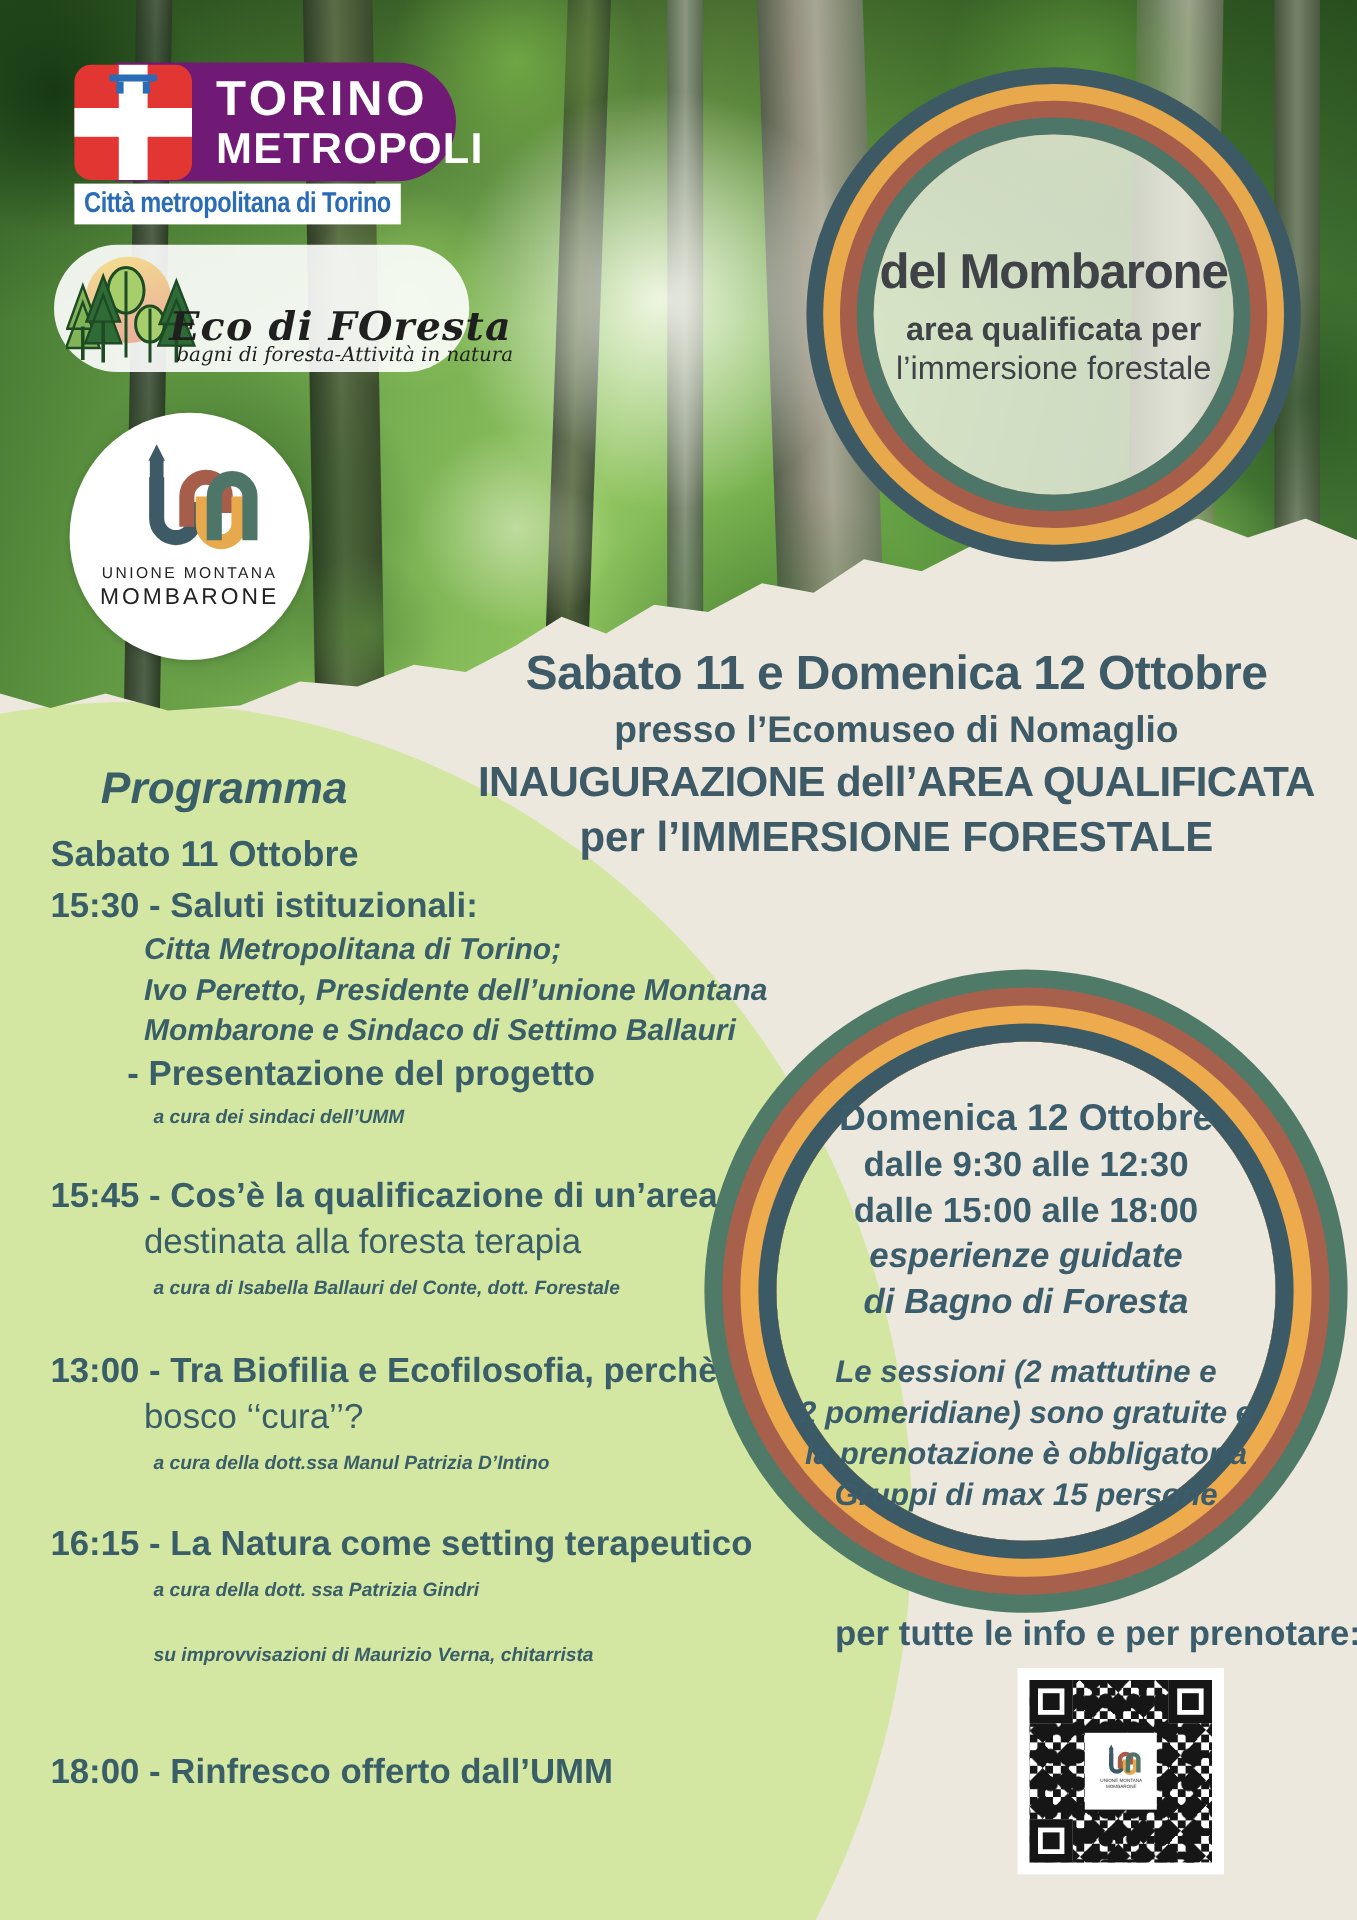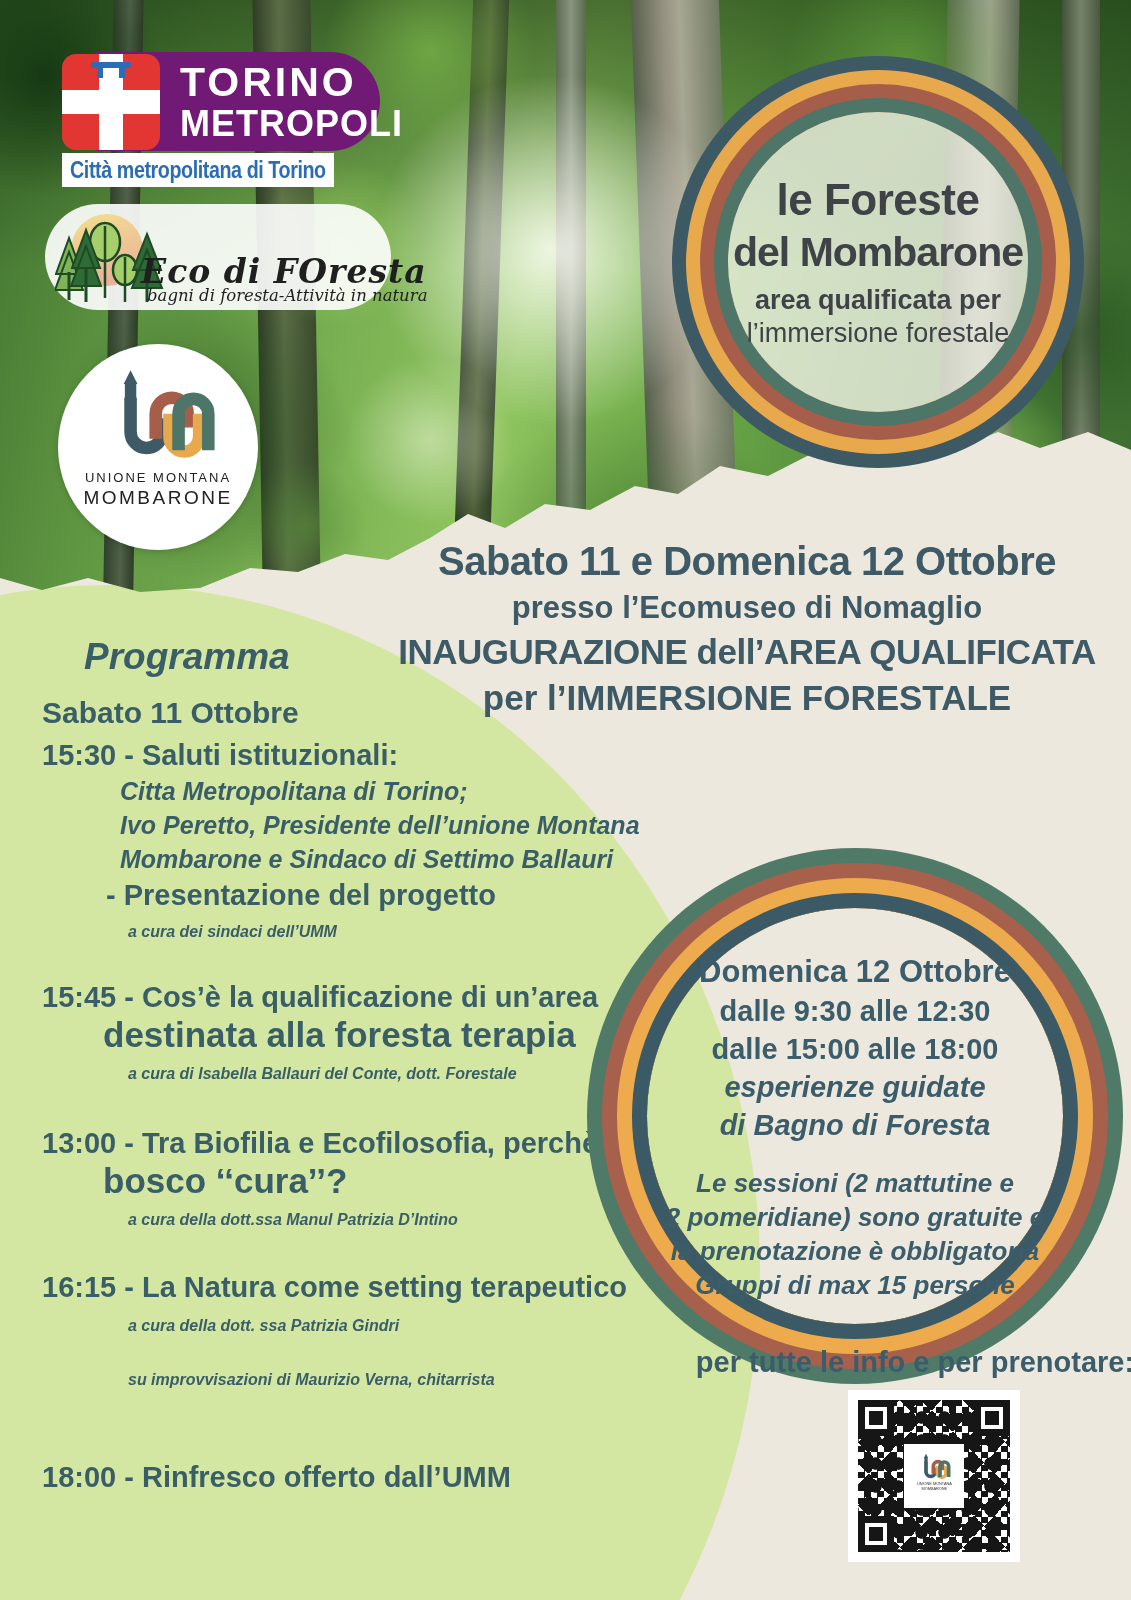--- a/index.html
+++ b/index.html
@@ -90,26 +90,26 @@
   .heading .h3{font-size:35px;font-weight:800;line-height:46px;letter-spacing:-.5px;}
   .heading .h4{font-size:35px;font-weight:800;line-height:46px;}
   
   .program{position:absolute;left:0;top:0;width:720px;color:#3a5e68;}
   .prog-title{position:absolute;left:84px;top:636px;font-size:37px;font-weight:800;font-style:italic;}
   .pg{position:absolute;left:42px;width:660px;}
   .g-sat{top:696px;} .g-1545{top:978px;} .g-1600{top:1124px;}
   .g-1615{top:1268px;} .g-1630{top:1360px;} .g-1800{top:1458px;}
   .p-day{font-size:30px;font-weight:800;margin-bottom:6px;}
   .p-line{font-size:29px;font-weight:800;line-height:38px;}
-  .p-line2{font-size:35px;font-weight:700;line-height:38px;margin-left:61px;}
+  .p-line2{font-size:29px;font-weight:400;line-height:38px;margin-left:78px;}
   .p-sub{font-size:25px;font-weight:700;font-style:italic;margin-left:78px;line-height:34px;}
   .p-extra{font-size:29px;font-weight:800;margin-left:64px;margin-top:3px;}
   .p-detail{font-size:16px;font-weight:700;font-style:italic;margin-left:86px;line-height:31px;margin-top:4px;}
   
-  .session{position:absolute;left:647px;top:908px;width:416px;height:416px;border-radius:50%;
+  .session{position:absolute;left:647px;top:868px;width:416px;height:416px;border-radius:50%;
     box-shadow:0 0 0 15px #3c5a66, 0 0 0 30px #eeab4e, 0 0 0 45px #a6604c, 0 0 0 60px #4f7a68;
     display:flex;flex-direction:column;align-items:center;text-align:center;color:#3b5d6b;
     padding-top:44px;box-sizing:border-box;}
   .session .s1{font-size:31px;font-weight:800;line-height:40px;}
   .session .s2{font-size:29px;font-weight:800;line-height:38px;}
   .session .s3{font-size:29px;font-weight:800;font-style:italic;line-height:38px;}
   .session .gap{height:22px;}
   .session .n{font-size:26px;font-weight:800;font-style:italic;line-height:34px;white-space:nowrap;}
   
   .info-label{position:absolute;left:690px;top:1346px;width:450px;text-align:center;
@@ -145,21 +145,20 @@
     <div class="trunk t7"></div>
     <div class="ph-foliage"></div>
     <div class="ph-flare"></div>
   </div>
 
   <div class="paper">
     <div class="green-blob"></div>
   </div>
 
   <div class="badge">
-    <div class="b1">le Foreste</div>
     <div class="b2">del Mombarone</div>
     <div class="b3">area qualificata per</div>
     <div class="b4">l’immersione forestale</div>
   </div>
 
   <div class="logo-torino">
     <div class="tm-band">
       <div class="tt1">TORINO</div>
       <div class="tt2">METROPOLI</div>
     </div>

